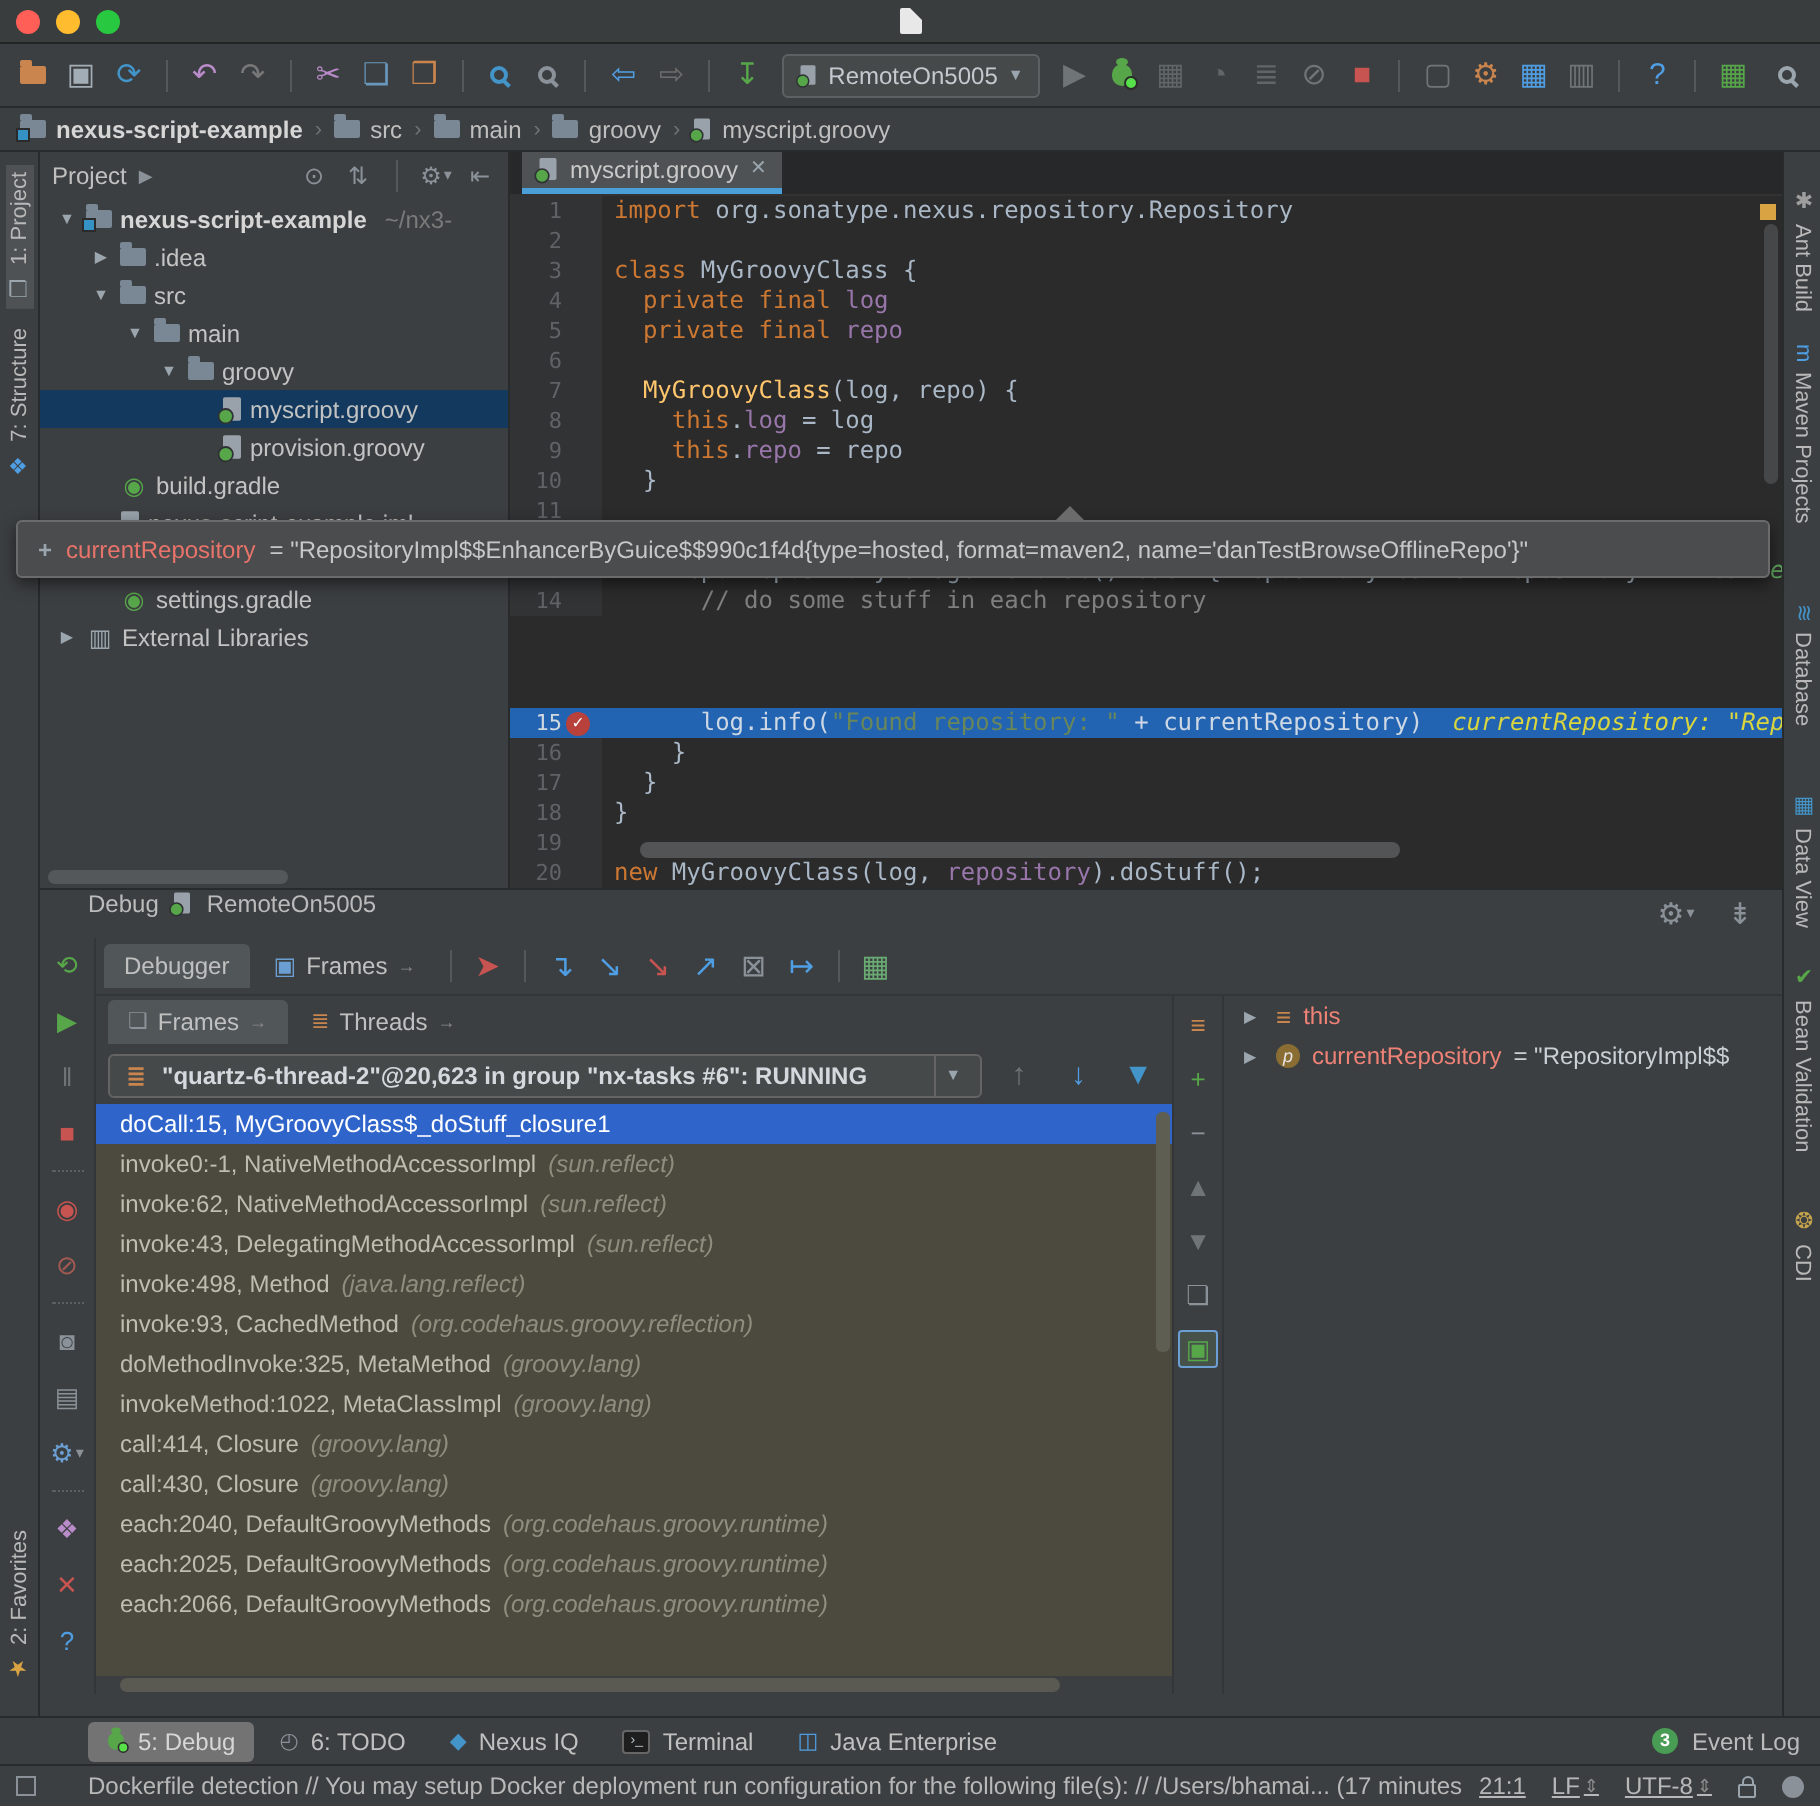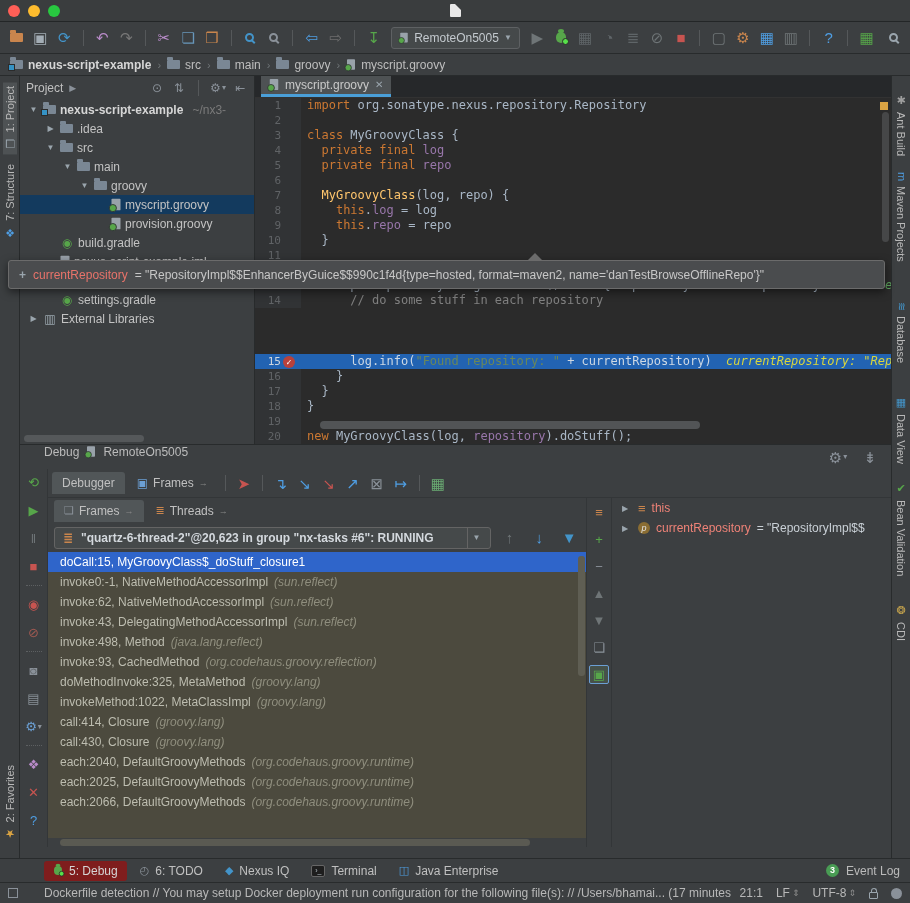--- a/index.html
+++ b/index.html
@@ -155,28 +155,28 @@
   .var-row { height:20px; display:flex; align-items:center; gap:6px; padding-left:10px; white-space:nowrap; overflow:hidden; }
   .var-arrow { color:#9aa5ad; font-size:8px; width:10px; }
   .var-name { color:#ee8277; }
   .var-val { color:#c9d0d6; }
   .var-this-ic { color:#c9854d; font-size:13px; font-weight:bold; }
 
   
   .bottombar { height:24px; flex:0 0 24px; background:#3c3f41; border-top:1px solid #282b2c;
     display:flex; align-items:center; padding:0 10px 0 44px; gap:4px; }
   .btab { height:20px; display:flex; align-items:center; gap:6px; padding:0 9px; color:#c0c0c0; border-radius:3px; }
-  .btab.active { background:#7f1d1d; color:#d6d6d6; }
+  .btab.active { background:#737373; color:#d6d6d6; }
   .bb-right { margin-left:auto; display:flex; align-items:center; gap:7px; }
   .statusbar { height:21px; flex:0 0 21px; background:#3c3f41; border-top:1px solid #282b2c;
     display:flex; align-items:center; padding:0 8px; gap:8px; }
   .sb-square { width:10px; height:10px; border:1px solid #8a9199; margin-right:18px; }
   .sb-msg { color:#b8b8b8; white-space:nowrap; overflow:hidden; flex:1; }
   .sb-right { display:flex; align-items:center; gap:13px; color:#b8b8b8; }
-  .sb-seg { display:flex; align-items:center; gap:2px; }
+  .sb-seg { display:flex; align-items:center; gap:2px;text-decoration:underline; }
   .sb-caret { color:#8c8c8c; font-size:9px; }
 </style>
 </head>
 <body>
 
 <div class="app">
 
   <div class="titlebar">
     <span class="tl" id="tl0" style="background: rgb(255, 95, 87);"></span>
     <span class="tl" id="tl1" style="background: rgb(254, 188, 46);"></span>

